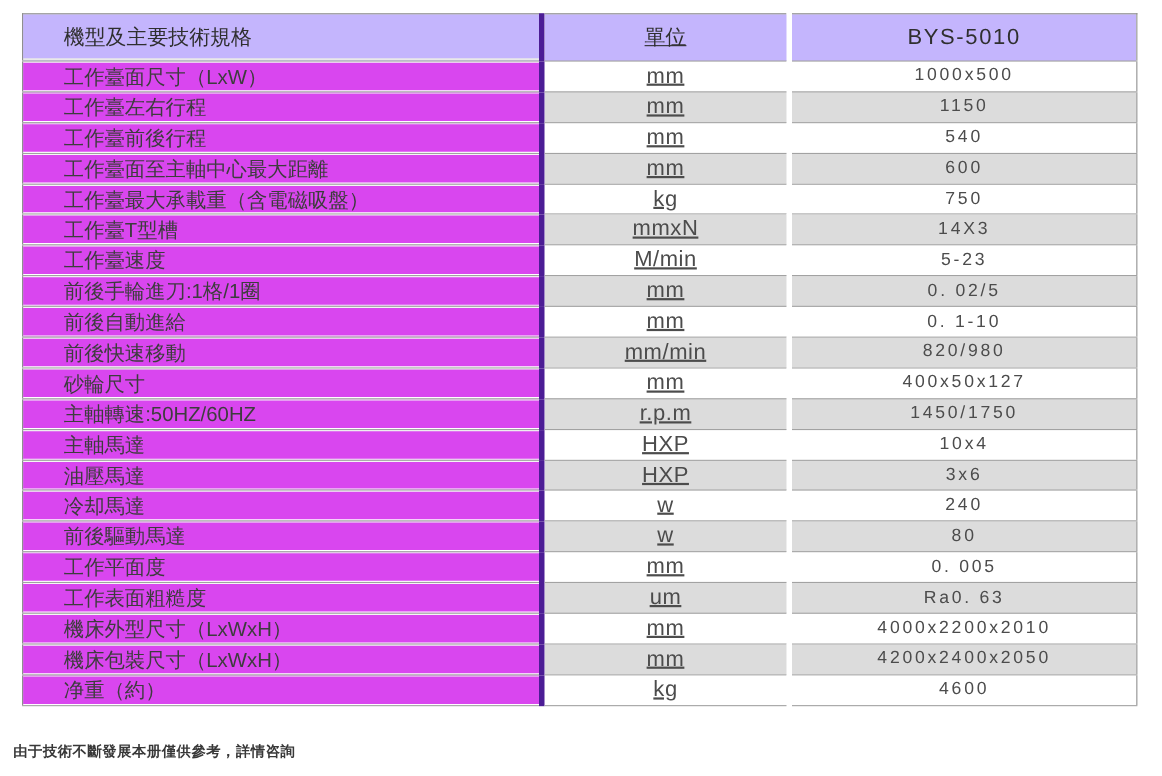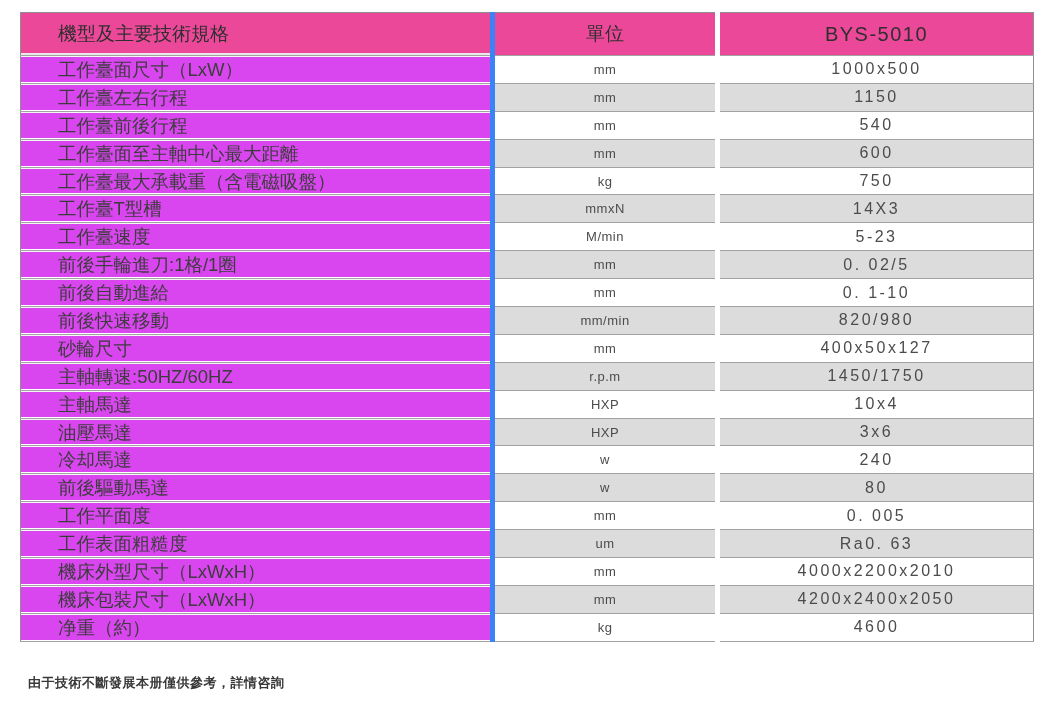--- a/index.html
+++ b/index.html
@@ -29,21 +29,21 @@
 
   th, td {
     border-bottom: 1px solid #a2a2a2;
     padding: 0;
     overflow: hidden;
     white-space: nowrap;
   }
 
   
   thead th {
-    background: #ec4899;
+    background: #c4b5fd;
     height: 42px;
     font-weight: 500;
     color: #2f2f2f;
   }
   thead th.col-spec {
     text-align: left;
     padding-left: 37px;
     font-size: 19px;
     box-shadow: inset 0 -2px 0 #e9e9e9;
   }
@@ -63,51 +63,50 @@
   tbody td.col-spec {
     background: #d946ef;
     text-align: left;
     padding-left: 37px;
     font-size: 18.5px;
     color: #3d3d3d;
     box-shadow: inset 0 1px 0 #f5f5f5, inset 0 -1px 0 #ffffff;
   }
   tbody td.col-unit {
     text-align: center;
-    font-size: 13px;
+    font-size: 20px;
     letter-spacing: 0.5px;
     color: #4c4c4c;
   }
   tbody td.col-value {
     text-align: center;
     font-size: 16px;
     letter-spacing: 2.5px;
     color: #4c4c4c;
     margin-top: 17px;
   }
 
   
-  .col-unit  { border-left: 5px solid #3b82f6; }
+  .col-unit  { border-left: 5px solid #4c1d95; text-decoration: underline; }
   .col-value { border-left: 5px solid #ffffff; }
 
   
   tbody tr:nth-child(odd)  td.col-unit,
   tbody tr:nth-child(odd)  td.col-value { background: #ffffff; }
   tbody tr:nth-child(even) td.col-unit,
   tbody tr:nth-child(even) td.col-value { background: #dcdcdc; }
 
   .footer-note {
     position: absolute;
     left: 12px;
     top: 674px;
     font-size: 13px;
     font-weight: bold;
     color: #383838;
     letter-spacing: 0.5px;
-    margin-left: 16px;
   }
 </style>
 </head>
 <body>
 
 <div class="table-wrap">
   <table class="spec-table">
     <colgroup>
       <col class="c-spec">
       <col class="c-unit">

